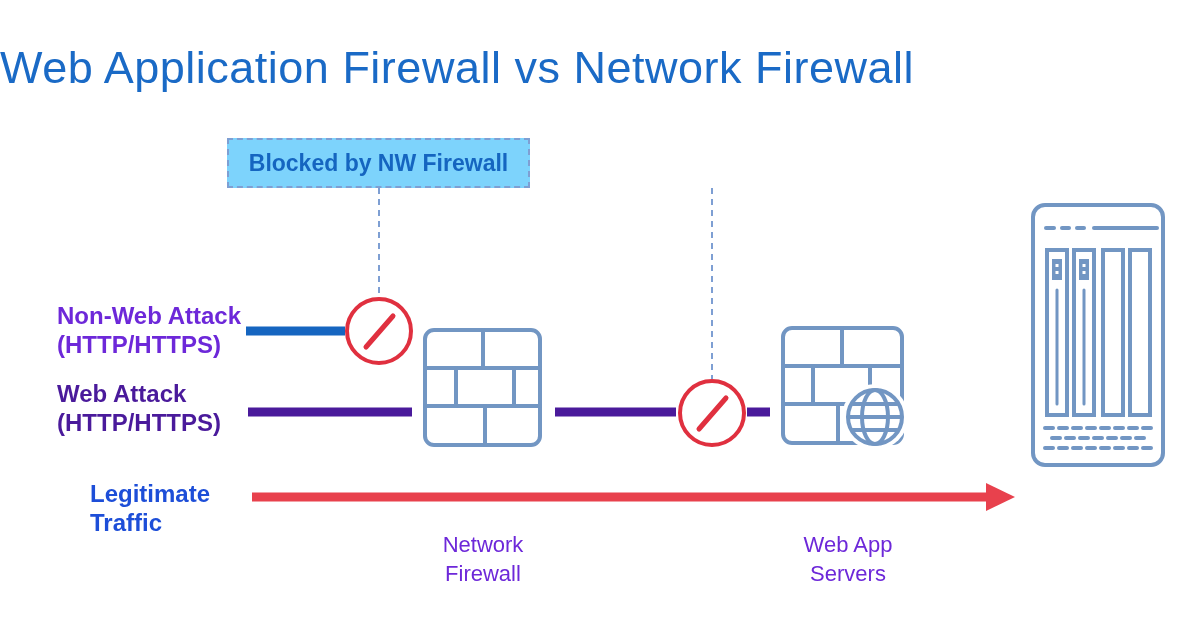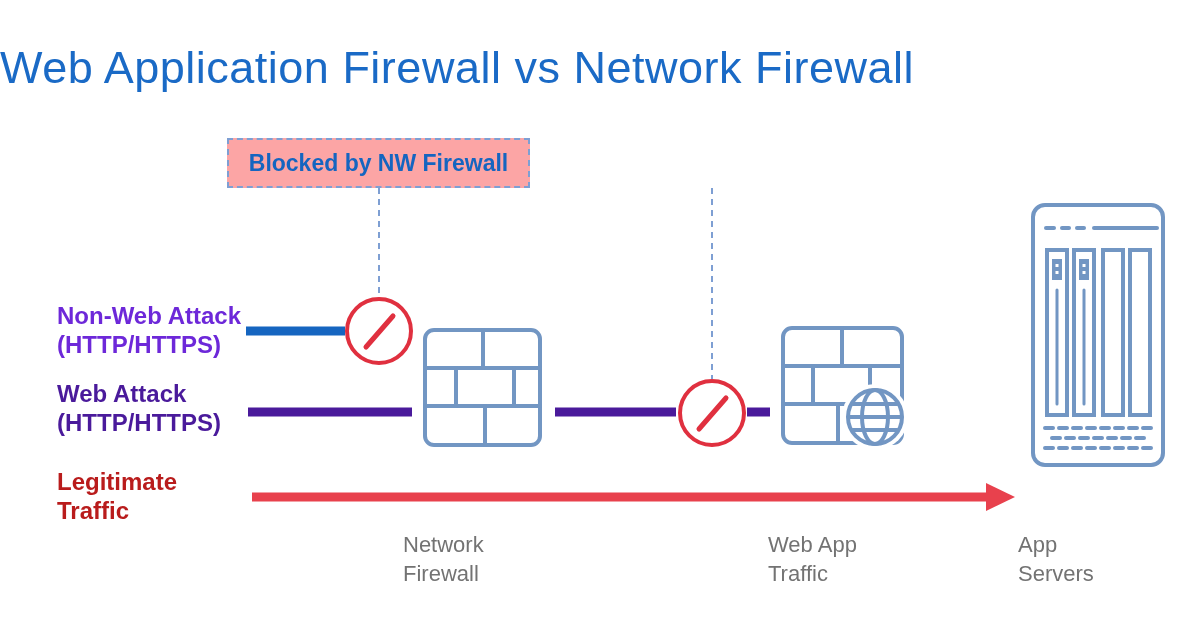--- a/index.html
+++ b/index.html
@@ -7,34 +7,34 @@
     position:relative;width:1200px;height:630px;background:#ffffff;
     font-family:"Liberation Sans",sans-serif;overflow:hidden;
   }
   .title{
     position:absolute;left:0;top:42px;width:1200px;text-align:left;
     font-size:45px;font-weight:400;color:#1a6ac6;letter-spacing:0.5px;
   }
   .callout{
     position:absolute;top:138px;height:50px;box-sizing:border-box;
     border:2px dashed #7e9fd3;display:flex;align-items:center;justify-content:center;
-    font-size:23px;font-weight:bold;color:#1565c0;background:#fca5a5;
+    font-size:23px;font-weight:bold;color:#1565c0;background:#7dd3fc;
   }
   .callout.nw{left:227px;width:303px;}
   .callout.waf{left:561px;width:302px;}
   .traffic-label{
     position:absolute;left:57px;font-size:24px;font-weight:bold;line-height:1.22;
     white-space:pre-line;
   }
   .traffic-label.nonweb{top:301px;color:#6d28d9;}
   .traffic-label.web{top:379px;color:#4a1a9b;}
-  .traffic-label.legit{top:467px;color:#b91c1c;}
+  .traffic-label.legit{top:479px;color:#1d4ed8;margin-left:33px;}
   .node-label{
-    position:absolute;top:531px;width:160px;
-    font-size:22px;color:#737373;line-height:1.3;white-space:pre-line;
+    position:absolute;top:531px;width:160px;text-align:center;
+    font-size:22px;color:#6d28d9;line-height:1.3;white-space:pre-line;
   }
   .node-label.nwfw{left:403px;}
   .node-label.waffw{left:768px;}
   .node-label.servers{left:1018px;}
   svg.overlay{position:absolute;left:0;top:0;}
 </style>
 </head>
 <body>
 
 <div class="canvas">
@@ -133,17 +133,15 @@
 
       <line x1="1045" y1="428" x2="1151" y2="428" stroke-dasharray="8 6"></line>
       <line x1="1052" y1="438" x2="1144" y2="438" stroke-dasharray="8 6"></line>
       <line x1="1045" y1="448" x2="1151" y2="448" stroke-dasharray="8 6"></line>
     </g>
   </svg>
 
   <div class="node-label nwfw">Network
 Firewall</div>
   <div class="node-label waffw">Web App
-Traffic</div>
-  <div class="node-label servers">App
 Servers</div>
 
 </div>
 
 </body></html>

